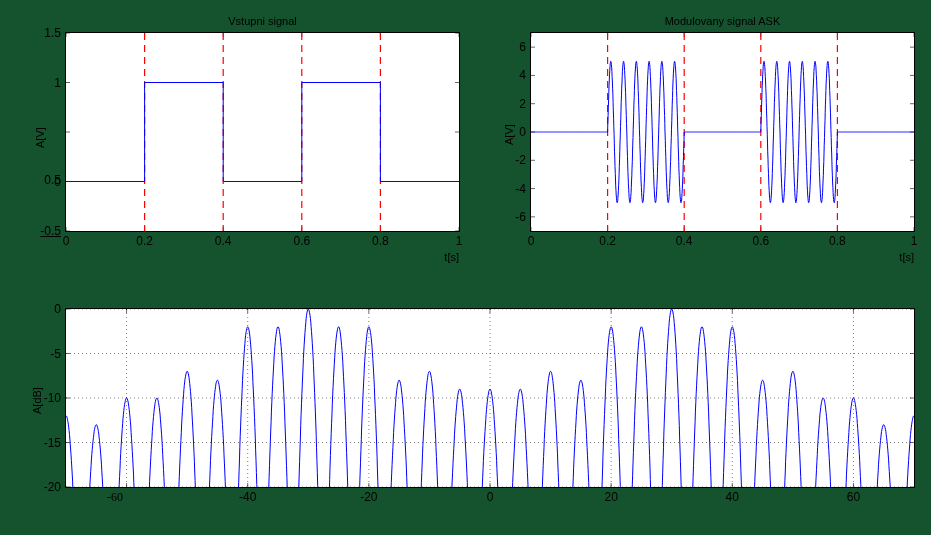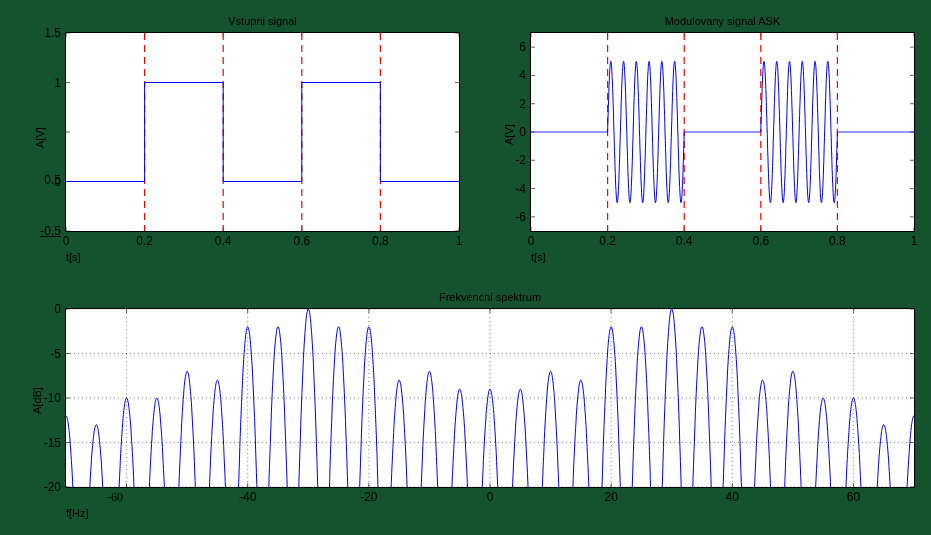--- a/index.html
+++ b/index.html
@@ -30,21 +30,21 @@
     left: 0;
     right: 0;
     text-align: center;
     font-size: 11px;
   }
   .xlabel {
     position: absolute;
     left: 0;
     right: 0;
     bottom: -32px;
-    text-align: left;
+    text-align: right;
     font-size: 11px;
   }
   .ylabel {
     position: absolute;
     transform: rotate(-90deg);
     transform-origin: left top;
     font-size: 11px;
     white-space: nowrap;
   }
   svg { display: block; }
@@ -153,22 +153,20 @@
       <div class="tick-label ytick" style="top: 183.857px;">-6</div>
       <div class="tick-label ytick" style="top: 155.571px;">-4</div>
       <div class="tick-label ytick" style="top: 127.286px;">-2</div>
       <div class="tick-label ytick" style="top: 99px;">0</div>
       <div class="tick-label ytick" style="top: 70.7143px;">2</div>
       <div class="tick-label ytick" style="top: 42.4286px;">4</div>
       <div class="tick-label ytick" style="top: 14.1429px;">6</div>
     </div>
 
   <div class="axes" id="ax-spec" style="left:65px; top:308px; width:850px; height:180px;">
-    <div class="title">Frekvencni spektrum</div>
-    <div class="xlabel">f[Hz]</div>
     <div class="ylabel" style="left:-35px; top:105px;">A[dB]</div>
     <svg id="svg-spec" width="848" height="178" style="position:absolute; left:0; top:0;">
         <line x1="60.57142857142857" y1="178" x2="60.57142857142857" y2="174" stroke="#000" stroke-width="0.6"></line>
         <line x1="60.57142857142857" y1="0" x2="60.57142857142857" y2="4" stroke="#000" stroke-width="0.6"></line>
         <line x1="181.71428571428572" y1="178" x2="181.71428571428572" y2="174" stroke="#000" stroke-width="0.6"></line>
         <line x1="181.71428571428572" y1="0" x2="181.71428571428572" y2="4" stroke="#000" stroke-width="0.6"></line>
         <line x1="302.85714285714283" y1="178" x2="302.85714285714283" y2="174" stroke="#000" stroke-width="0.6"></line>
         <line x1="302.85714285714283" y1="0" x2="302.85714285714283" y2="4" stroke="#000" stroke-width="0.6"></line>
         <line x1="424" y1="178" x2="424" y2="174" stroke="#000" stroke-width="0.6"></line>
         <line x1="424" y1="0" x2="424" y2="4" stroke="#000" stroke-width="0.6"></line>

